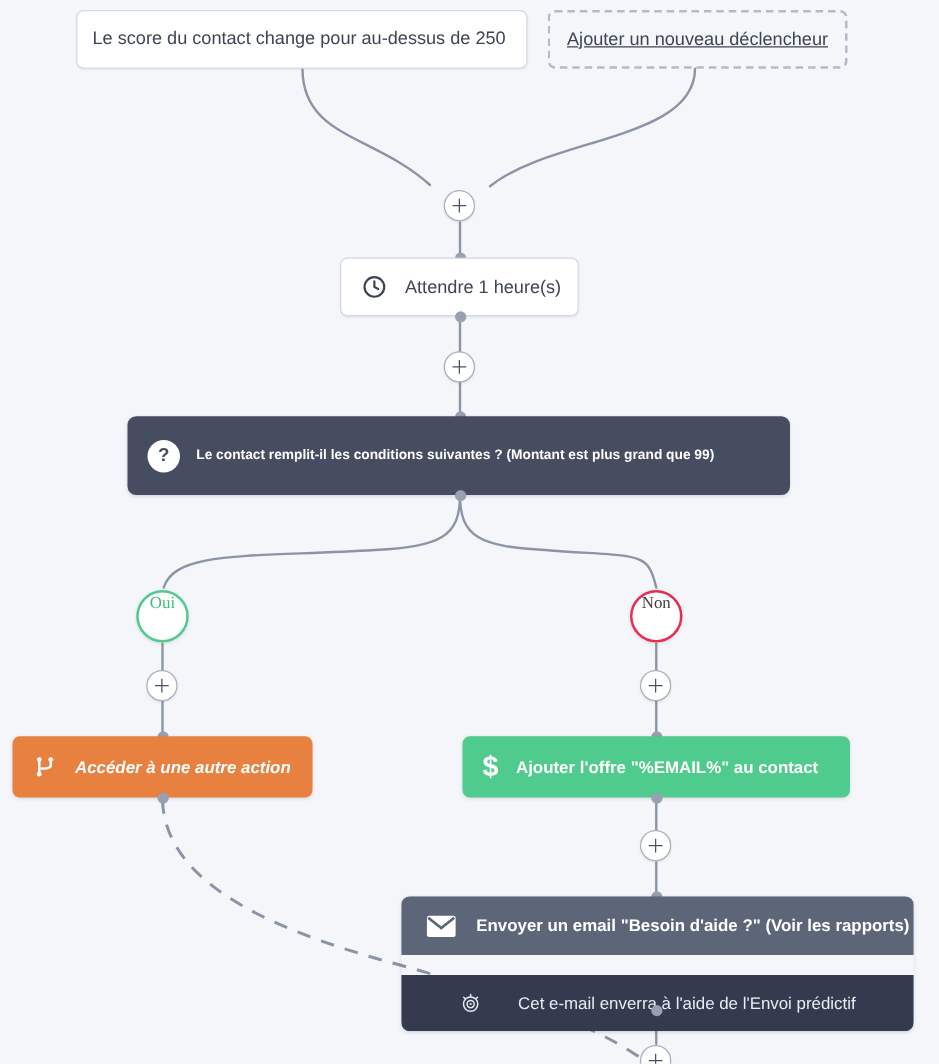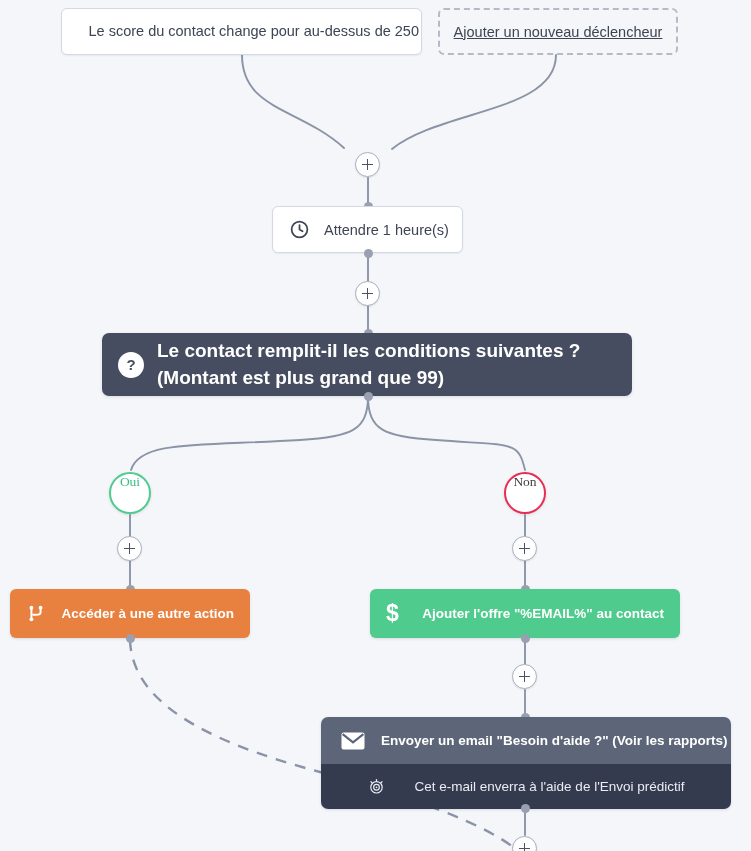--- a/index.html
+++ b/index.html
@@ -30,30 +30,29 @@
     overflow: visible;
   }
 
   
   .node {
     position: absolute;
     box-sizing: border-box;
     border-radius: 6px;
     display: flex;
     align-items: center;
-    justify-content: space-between;
   }
 
   
   .trigger-node {
     background: #ffffff;
     border: 1px solid #d3d9e3;
     box-shadow: 0 1px 2px rgba(40,50,70,.07);
-    padding: 0 2px;
-    justify-content: flex-end;
+    padding: 0 12px;
+    justify-content: flex-start;
   }
   .trigger-node .label {
     font-size: 14.5px;
     color: #3d4453;
     line-height: 1.25;
     white-space: nowrap;
   }
 
   
   .add-trigger-node {
@@ -86,33 +85,34 @@
   
   .condition-node {
     background: #474d60;
     border-radius: 7px;
     padding: 10px 16px;
     gap: 13px;
     align-items: center;
     box-shadow: 0 1px 3px rgba(40,50,70,.13);
   }
   .condition-node .label {
-    font-size: 19px;
+    font-size: 11px;
     font-weight: bold;
     color: #ffffff;
     line-height: 1.42;
   }
 
   
   .goto-node {
     background: #e8803f;
     border-radius: 6px;
     padding: 0 16px;
     gap: 14px;
     box-shadow: 0 1px 3px rgba(40,50,70,.13);
+    font-style: italic;
   }
   .deal-node {
     background: #4fcb8e;
     border-radius: 6px;
     padding: 0 16px;
     gap: 14px;
     box-shadow: 0 1px 3px rgba(40,50,70,.13);
   }
   .goto-node .label, .deal-node .label {
     font-size: 13.5px;
@@ -145,20 +145,21 @@
     color: #ffffff;
     white-space: nowrap;
   }
   .email-sub {
     background: #343b4e;
     display: flex;
     align-items: center;
     justify-content: center;
     gap: 28px;
     height: 45px;
+    margin-top: 16px;
   }
   .email-sub .label {
     font-size: 13.5px;
     color: #e9ecf2;
     white-space: nowrap;
   }
 
   
   .branch-badge {
     position: absolute;

